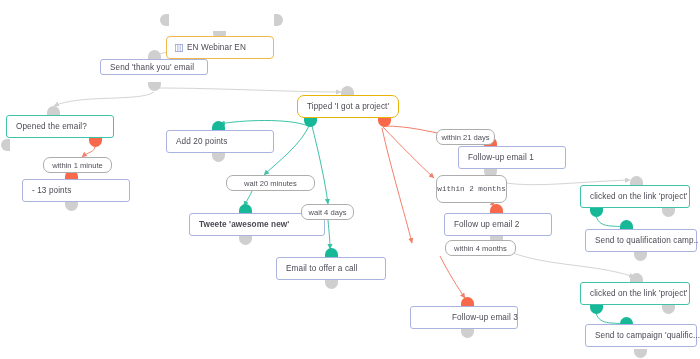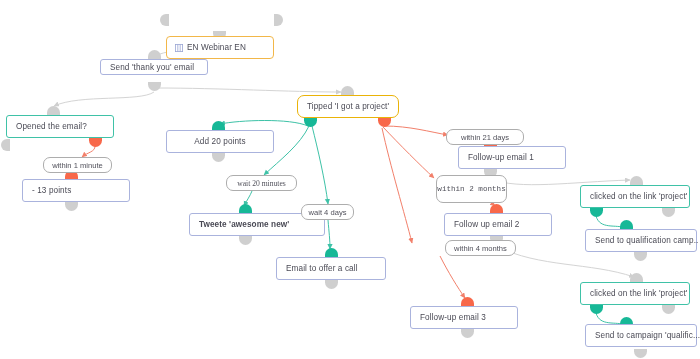--- a/index.html
+++ b/index.html
@@ -199,62 +199,62 @@
       </div>
       <div class="node condition" style="left: 6px; top: 115px; width: 108px; height: 23px;">
         <span class="label">Opened the email?</span>
       </div>
       <div class="node " style="left: 22px; top: 179px; width: 108px; height: 23px;">
         <span class="label">- 13 points</span>
       </div>
       <div class="node trigger" style="left: 297px; top: 95px; width: 102px; height: 23px;">
         <span class="label">Tipped 'I got a project'</span>
       </div>
-      <div class="node " style="left: 166px; top: 130px; width: 108px; height: 23px; justify-content: center;">
+      <div class="node " style="left: 166px; top: 130px; width: 108px; height: 23px;">
         <span class="label">Add 20 points</span>
       </div>
       <div class="node " style="left: 189px; top: 213px; width: 136px; height: 23px; font-weight: bold;">
         <span class="label">Tweete 'awesome new'</span>
       </div>
       <div class="node " style="left: 276px; top: 257px; width: 110px; height: 23px;">
         <span class="label">Email to offer a call</span>
       </div>
       <div class="node " style="left: 458px; top: 146px; width: 108px; height: 23px;">
         <span class="label">Follow-up email 1</span>
       </div>
       <div class="node " style="left: 444px; top: 213px; width: 108px; height: 23px;">
         <span class="label">Follow up email 2</span>
       </div>
-      <div class="node " style="left: 410px; top: 306px; width: 108px; height: 23px;">
+      <div class="node " style="left: 410px; top: 306px; width: 108px; height: 23px; padding-left: 32px;">
         <span class="label">Follow-up email 3</span>
       </div>
       <div class="node condition" style="left: 580px; top: 185px; width: 110px; height: 23px;">
         <span class="label">clicked on the link 'project'</span>
       </div>
       <div class="node " style="left: 585px; top: 229px; width: 112px; height: 23px;">
         <span class="label">Send to qualification camp..</span>
       </div>
       <div class="node condition" style="left: 580px; top: 282px; width: 110px; height: 23px;">
         <span class="label">clicked on the link 'project'</span>
       </div>
       <div class="node " style="left: 585px; top: 324px; width: 112px; height: 23px;">
         <span class="label">Send to campaign 'qualific...</span>
       </div>
     </div>
   <div id="labels-layer">
       <div class="waitlabel" style="left: 43px; top: 157px; width: 69px; height: 16px;">
         <span class="label">within 1 minute</span>
       </div>
-      <div class="waitlabel" style="left: 226px; top: 175px; width: 71px; height: 16px; font-family: Liberation Serif, serif;">
+      <div class="waitlabel" style="left: 226px; top: 175px; width: 89px; height: 16px;">
         <span class="label">wait 20 minutes</span>
       </div>
       <div class="waitlabel" style="left: 301px; top: 204px; width: 53px; height: 16px;">
         <span class="label">wait 4 days</span>
       </div>
-      <div class="waitlabel" style="left: 446px; top: 129px; width: 78px; height: 16px;">
+      <div class="waitlabel" style="left: 436px; top: 129px; width: 59px; height: 16px;">
         <span class="label">within 21 days</span>
       </div>
       <div class="waitlabel" style="left: 436px; top: 175px; width: 71px; height: 28px; font-family: Liberation Mono, monospace;">
         <span class="label">within 2 months</span>
       </div>
       <div class="waitlabel" style="left: 411px; top: 240px; width: 71px; height: 16px; margin-left: 34px;">
         <span class="label">within 4 months</span>
       </div>
     </div>
 

